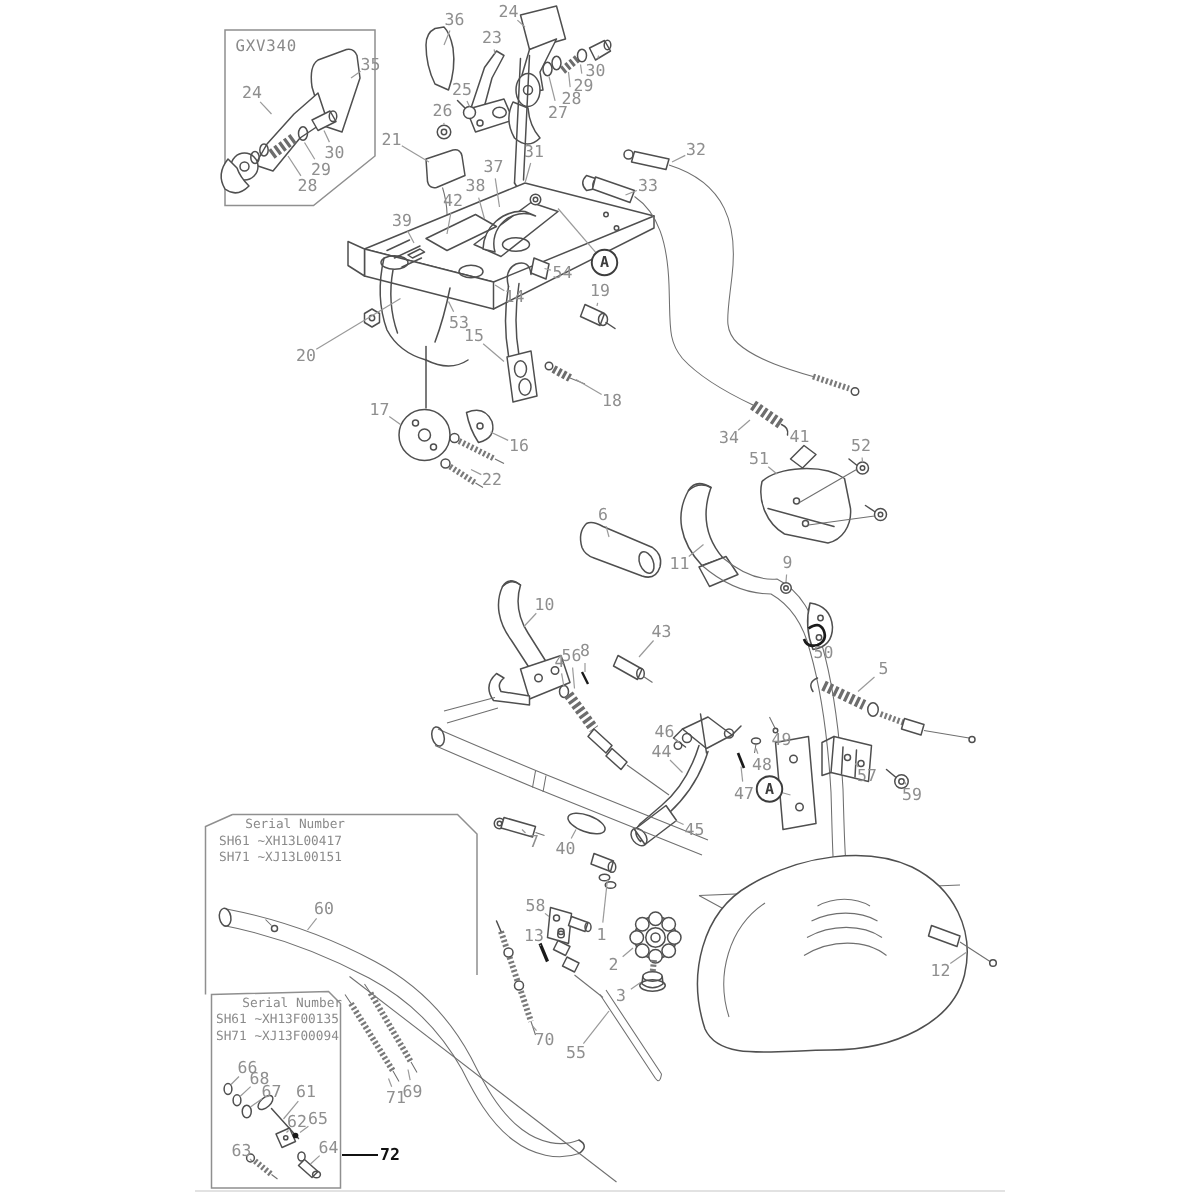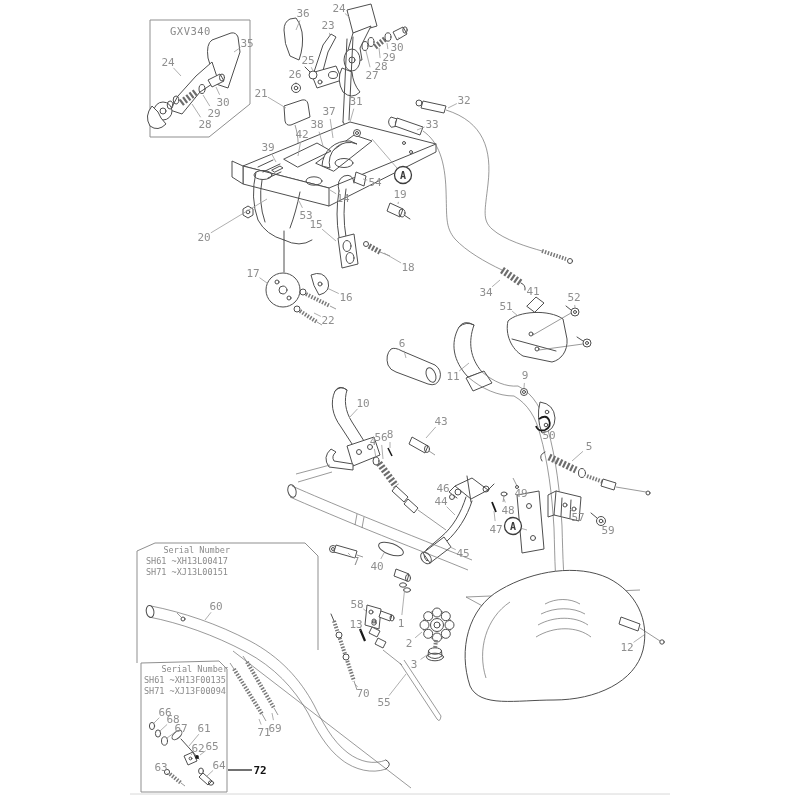--- a/index.html
+++ b/index.html
@@ -621,21 +621,21 @@
           <text x="403" y="175.5" class="atext">A</text>
         </g>
         <g>
           <line x1="521.6537155287674" y1="528.4724901510764" x2="527" y2="530" class="leader"></line>
           <circle cx="513" cy="526" r="8.5" class="amark"></circle>
           <text x="513" y="526.5" class="atext">A</text>
         </g>
       </g>
 </svg>
 
-<div class="overlay model-label" style="left:170px;top:25px;">GXV340</div>
+<div class="overlay model-label" style="left:157px;top:25px;">GXV340</div>
 
 <div class="overlay serial" style="left:146px;top:545px;">
   <div class="sn-title">Serial Number</div>
   <div class="sn-line">SH61 ~XH13L00417</div>
   <div class="sn-line">SH71 ~XJ13L00151</div>
 </div>
 
 <div class="overlay serial" style="left:144px;top:664px;">
   <div class="sn-title">Serial Number</div>
   <div class="sn-line">SH61 ~XH13F00135</div>

